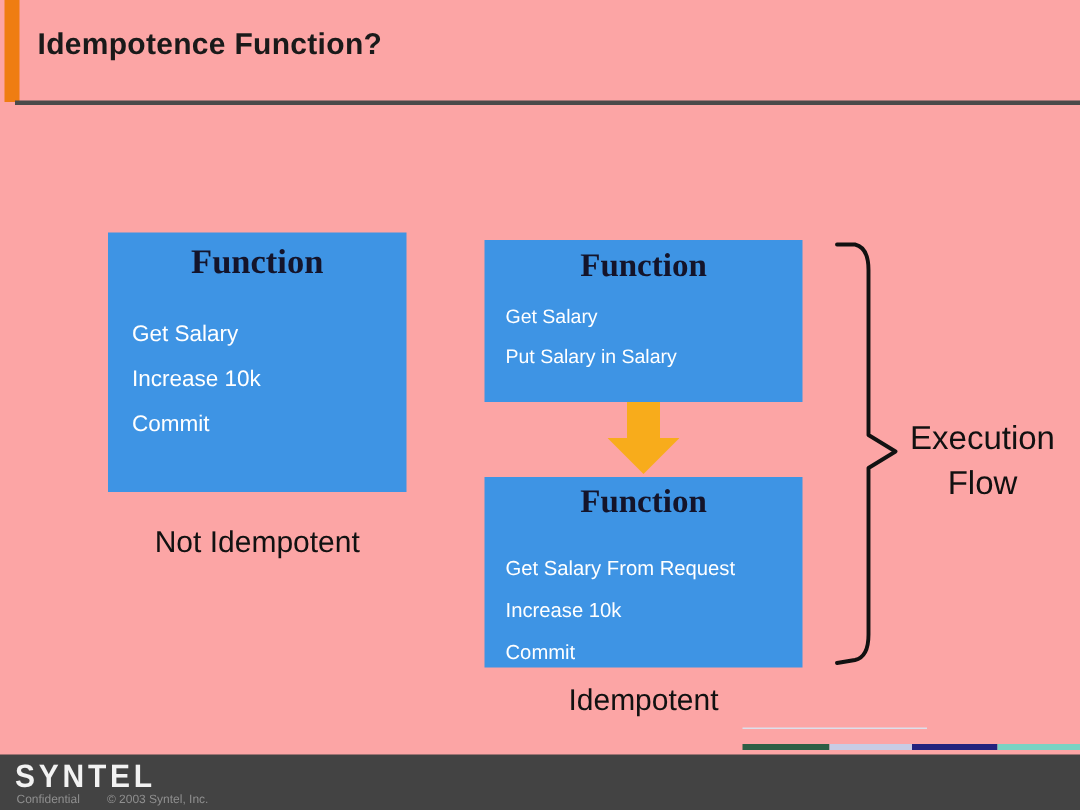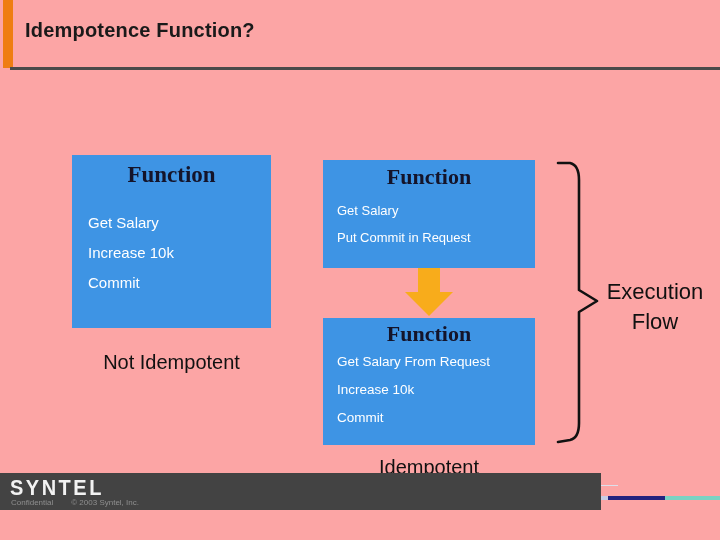--- a/index.html
+++ b/index.html
@@ -16,38 +16,38 @@
   .box-left{left:72px;top:155px;width:199px;height:173px;}
   .box-right-top{left:323px;top:160px;width:212px;height:108px;}
   .box-right-bottom{left:323px;top:318px;width:212px;height:127px;}
   .box-title{font-family:"Liberation Serif","DejaVu Serif",serif;color:#14142a;text-align:center;font-weight:bold;}
   .box-left .box-title{font-size:23px;padding-top:6px;line-height:28px;}
   .box-right-top .box-title{font-size:22px;padding-top:3px;line-height:28px;}
   .box-right-bottom .box-title{font-size:22px;padding-top:2px;line-height:28px;}
   .box-items{list-style:none;margin:0;padding:0;}
   .box-left .box-items{margin-top:19px;padding-left:16px;font-size:15px;line-height:30px;}
   .box-right-top .box-items{margin-top:6px;padding-left:14px;font-size:13px;line-height:27px;}
-  .box-right-bottom .box-items{margin-top:0;padding-left:14px;font-size:13.5px;line-height:28px;}
+  .box-right-bottom .box-items{margin-top:17px;padding-left:14px;font-size:13.5px;line-height:28px;}
   
   .caption{position:absolute;color:#111111;font-size:20px;text-align:center;}
   .caption-left{left:72px;top:351px;width:199px;text-align:center;}
   .caption-right{left:323px;top:456px;width:212px;}
   
   .down-arrow{position:absolute;left:405px;top:268px;width:48px;height:48px;}
   
   .brace{position:absolute;left:556px;top:160px;width:46px;height:285px;}
   .exec-label{position:absolute;left:598px;top:277px;width:114px;font-size:22px;line-height:30px;text-align:center;color:#111111;}
   
   .stripe{position:absolute;top:496px;height:4px;}
   .stripe-green{left:495px;width:58px;background:var(--stripe_green);}
   .stripe-lavender{left:553px;width:55px;background:var(--stripe_lavender);}
   .stripe-navy{left:608px;width:57px;background:var(--stripe_navy);}
   .stripe-teal{left:665px;width:55px;background:var(--stripe_teal);}
   .faint-line{position:absolute;left:495px;top:485px;width:123px;height:1px;background:#dcdfeb;}
-  .footer-bar{position:absolute;left:0;top:473px;width:601px;height:37px;background:var(--footer_gray);}
+  .footer-bar{position:absolute;left:0;top:503px;width:720px;height:37px;background:var(--footer_gray);}
   .footer-logo{position:absolute;left:10px;top:3px;font-size:20px;font-weight:bold;color:#f2f2f2;letter-spacing:2.5px;transform:scaleY(1.08);transform-origin:top left;font-family:"Liberation Sans",sans-serif;}
   .footer-sub{position:absolute;left:11px;top:25px;font-size:8px;color:#8f8f8f;white-space:nowrap;}
   .footer-sub .sep{display:inline-block;width:18px;}
 </style>
 </head>
 <body>
 
 <div class="slide">
 
   <div class="accent-bar"></div>
@@ -61,21 +61,21 @@
       <li>Increase 10k</li>
       <li>Commit</li>
     </ul>
   </div>
   <div class="caption caption-left">Not Idempotent</div>
 
   <div class="blue-box box-right-top">
     <div class="box-title">Function</div>
     <ul class="box-items">
       <li>Get Salary</li>
-      <li>Put Commit in Request</li>
+      <li>Put Salary in Salary</li>
     </ul>
   </div>
 
   <svg class="down-arrow" viewBox="0 0 48 48">
     <polygon points="13,0 35,0 35,24 48,24 24,48 0,24 13,24" fill="var(--arrow_orange)"></polygon>
   </svg>
 
   <div class="blue-box box-right-bottom">
     <div class="box-title">Function</div>
     <ul class="box-items">

